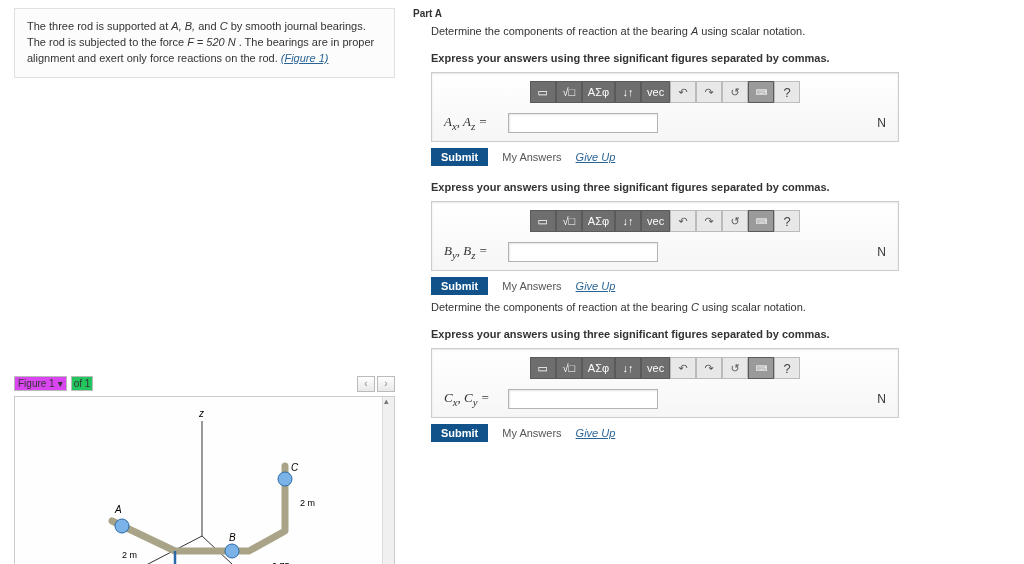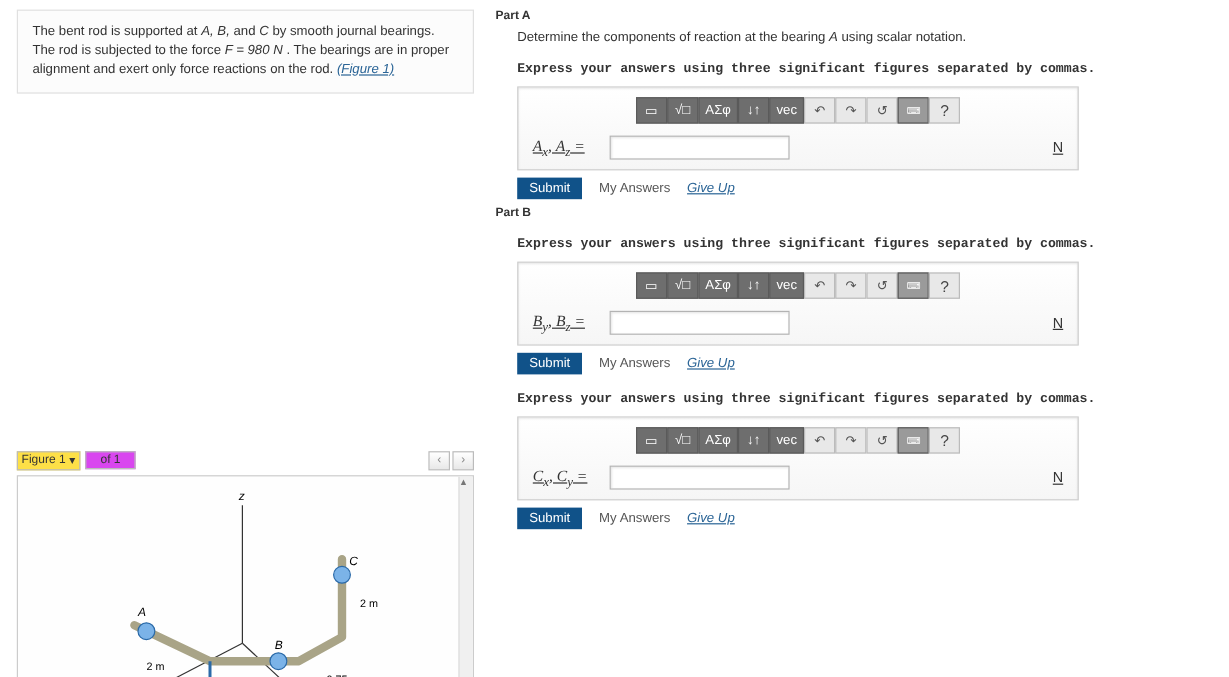--- a/index.html
+++ b/index.html
@@ -18,40 +18,40 @@
   .prob-box {
     border: 1px solid #e0e0e0;
     background: #fcfcfc;
     padding: 10px 12px;
     font-size: 11px;
     line-height: 1.45;
   }
   .ital { font-style: italic; }
   .link { color: #2a6496; text-decoration: underline; cursor: pointer; font-style: italic; }
   .fig-nav { display:flex; align-items:center; gap:4px; margin: 2px 0 4px 0;}
-  .fig-select { border:1px solid #bbb; font-size:10px; background:#fde047; padding:1px 3px; display:flex; align-items:center; gap:3px;}
-  .fig-of { font-size:10px; border:1px solid #bbb; padding:1px 12px; background:#d946ef;}
+  .fig-select { border:1px solid #bbb; font-size:10px; background:#d946ef; padding:1px 3px; display:flex; align-items:center; gap:3px;}
+  .fig-of { font-size:10px; border:1px solid #bbb; padding:1px 2px; background:#22c55e;}
   .fig-btns { margin-left:auto; display:flex; gap:2px;}
   .fig-btn { width:18px; height:16px; border:1px solid #bbb; background:linear-gradient(#fff,#e8e8e8); font-size:10px; text-align:center; line-height:14px; color:#888;}
   .fig-panel {
     border: 1px solid #ccc;
     height: 246px;
     background: #fefefe;
     position: relative;
     overflow: hidden;
   }
   .scroll-ind { position:absolute; right:0; top:0; bottom:0; width:12px; background:#f0f0f0; border-left:1px solid #ddd; }
   .scroll-ind::before{content:"▴"; position:absolute; top:-1px; left:1px; font-size:9px; color:#777;}
   .scroll-ind::after{content:"▾"; position:absolute; bottom:-1px; left:1px; font-size:9px; color:#777;}
   .fig-svg { position:absolute; left:12px; top:4px; }
   .part { margin-bottom: 6px; }
   .part-title { font-weight: bold; font-size: 10px; margin: 4px 0 6px 0; }
   .part-body { padding-left: 18px; }
   .desc { margin: 0 0 2px 0; }
-  .instr { font-weight: bold; margin: 15px 0 8px 0; font-family: Liberation Mono, monospace; }
+  .instr { font-weight: bold; margin: 15px 0 8px 0; }
   .ans-box {
     border: 1px solid #ccc;
     background: linear-gradient(#ffffff,#f6f6f6);
     padding: 8px 12px;
     box-shadow: 0 1px 2px rgba(0,0,0,0.1) inset;
     width: 468px;
   }
   .toolbar {
     display:flex;
     justify-content:center;
@@ -63,45 +63,45 @@
     color:#fff;
     border:1px solid #5a5a5a;
     min-width:26px; height:22px;
     font-size:11px;
     display:flex; align-items:center; justify-content:center;
     padding:0 5px;
   }
   .tbtn.light { background:#e8e8e8; color:#555; border-color:#bbb; }
   .tbtn.help { background:#e8e8e8; color:#444; border-color:#bbb; font-size:13px;}
   .tbtn.key { background:#9a9a9a; font-size:8px; letter-spacing:-0.5px; color:#fff;}
-  .row { display:flex; align-items:center; gap:8px;text-decoration:underline; }
+  .row { display:flex; align-items:center; gap:8px; }
   .eq-label { font-style: italic; font-family: "Times New Roman", serif; font-size:13px; min-width:56px;}
   .input { border:1px solid #b3b3b3; background:#fff; height:20px; width:150px; box-shadow: inset 1px 1px 2px rgba(0,0,0,0.1);}
   .unit { margin-left:auto; font-size:12px;}
   .submit-row { margin-top:6px; display:flex; align-items:center; gap:14px;}
   .submit-btn {
     background:#105289; color:#fff; border:none;
-    padding:3px 10px; font-size:11px; font-weight:normal;
+    padding:3px 10px; font-size:11px; font-weight:bold;
   }
   .ma-link { color:#555; font-size:11px;}
   .spacer-left {height:296px;}
 </style>
 </head>
 <body>
 
 <div class="layout">
   <div class="left-col">
 
     <div class="prob-box">
-      <span>The bent rod is supported at </span>
+      <span>The three rod is supported at </span>
       <span class="ital">A, B,</span>
       <span> and </span>
       <span class="ital">C</span>
       <span> by smooth journal bearings. The rod is subjected to the force </span>
-      <span class="ital">F = 980 N</span>
+      <span class="ital">F = 520 N</span>
       <span>. The bearings are in proper alignment and exert only force reactions on the rod. </span>
       <span class="link">(Figure 1)</span>
     </div>
 
     <div class="spacer-left"></div>
 
     <div class="fig-nav">
       <div class="fig-select">
         <span>Figure 1</span>
         <span>▾</span>
@@ -179,21 +179,20 @@
         </div>
         <div class="submit-row">
           <button class="submit-btn">Submit</button>
           <span class="ma-link">My Answers</span>
           <span class="link">Give Up</span>
         </div>
       </div>
     </div>
 
     <div class="part">
-      <div class="part-title">Part B</div>
       <div class="part-body">
         <p class="instr">Express your answers using three significant figures separated by commas.</p>
         <div class="ans-box">
           <div class="toolbar">
             <div class="tbtn">▭</div>
             <div class="tbtn">√□</div>
             <div class="tbtn">ΑΣφ</div>
             <div class="tbtn">↓↑</div>
             <div class="tbtn">vec</div>
             <div class="tbtn light">↶</div>
@@ -211,20 +210,23 @@
         <div class="submit-row">
           <button class="submit-btn">Submit</button>
           <span class="ma-link">My Answers</span>
           <span class="link">Give Up</span>
         </div>
       </div>
     </div>
 
     <div class="part">
       <div class="part-body">
+        <p class="desc">
+          <span>Determine the components of reaction at the bearing </span><span class="ital">C</span><span> using scalar notation.</span>
+        </p>
         <p class="instr">Express your answers using three significant figures separated by commas.</p>
         <div class="ans-box">
           <div class="toolbar">
             <div class="tbtn">▭</div>
             <div class="tbtn">√□</div>
             <div class="tbtn">ΑΣφ</div>
             <div class="tbtn">↓↑</div>
             <div class="tbtn">vec</div>
             <div class="tbtn light">↶</div>
             <div class="tbtn light">↷</div>

